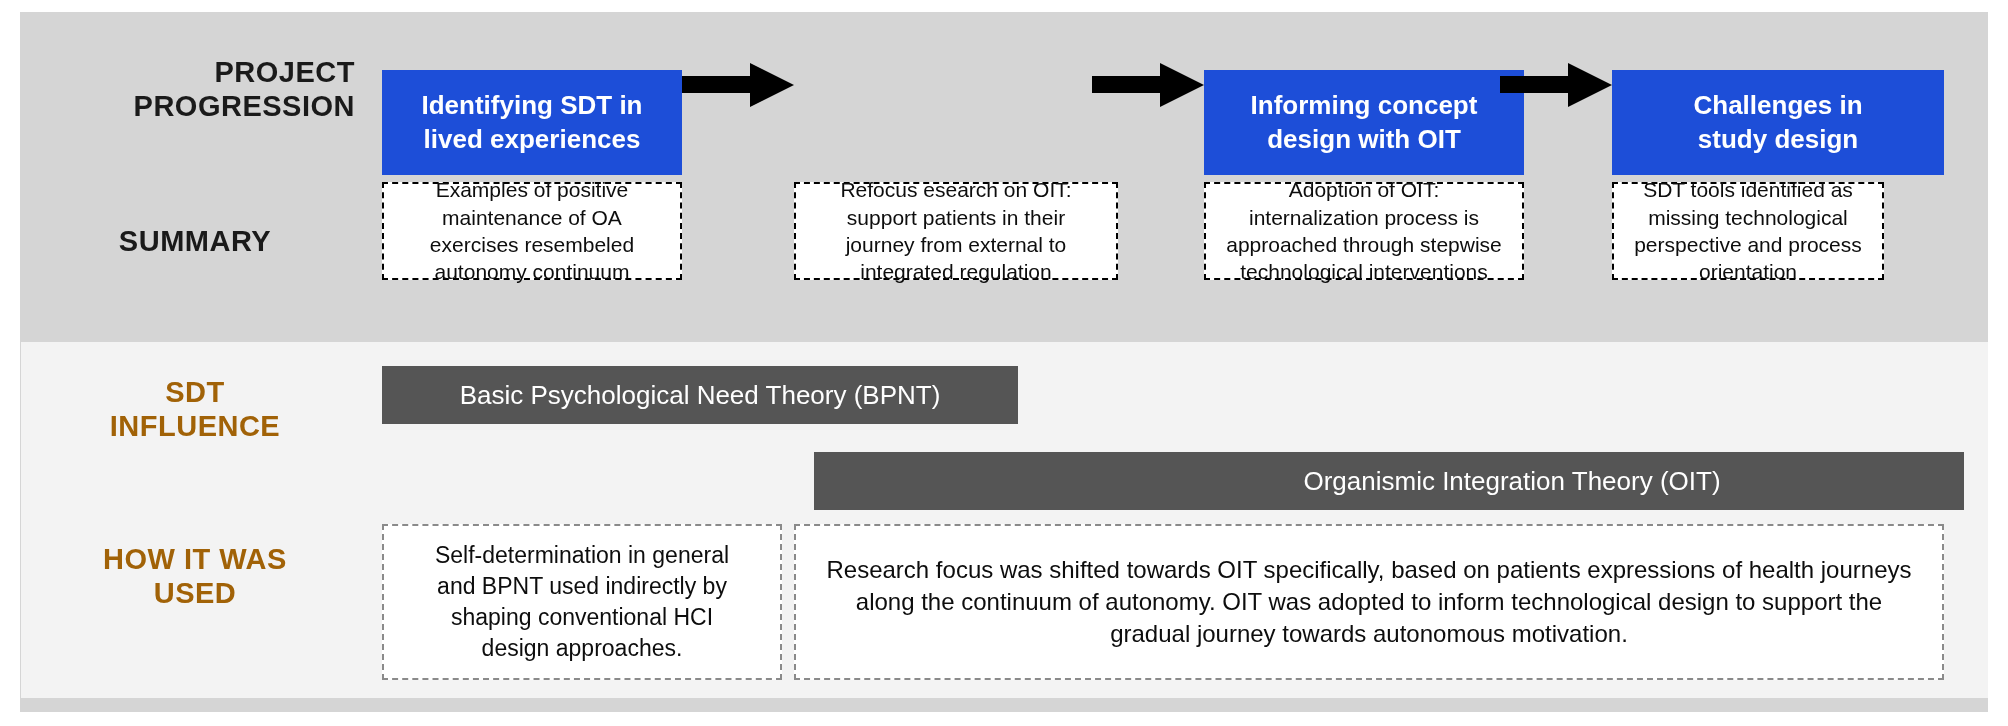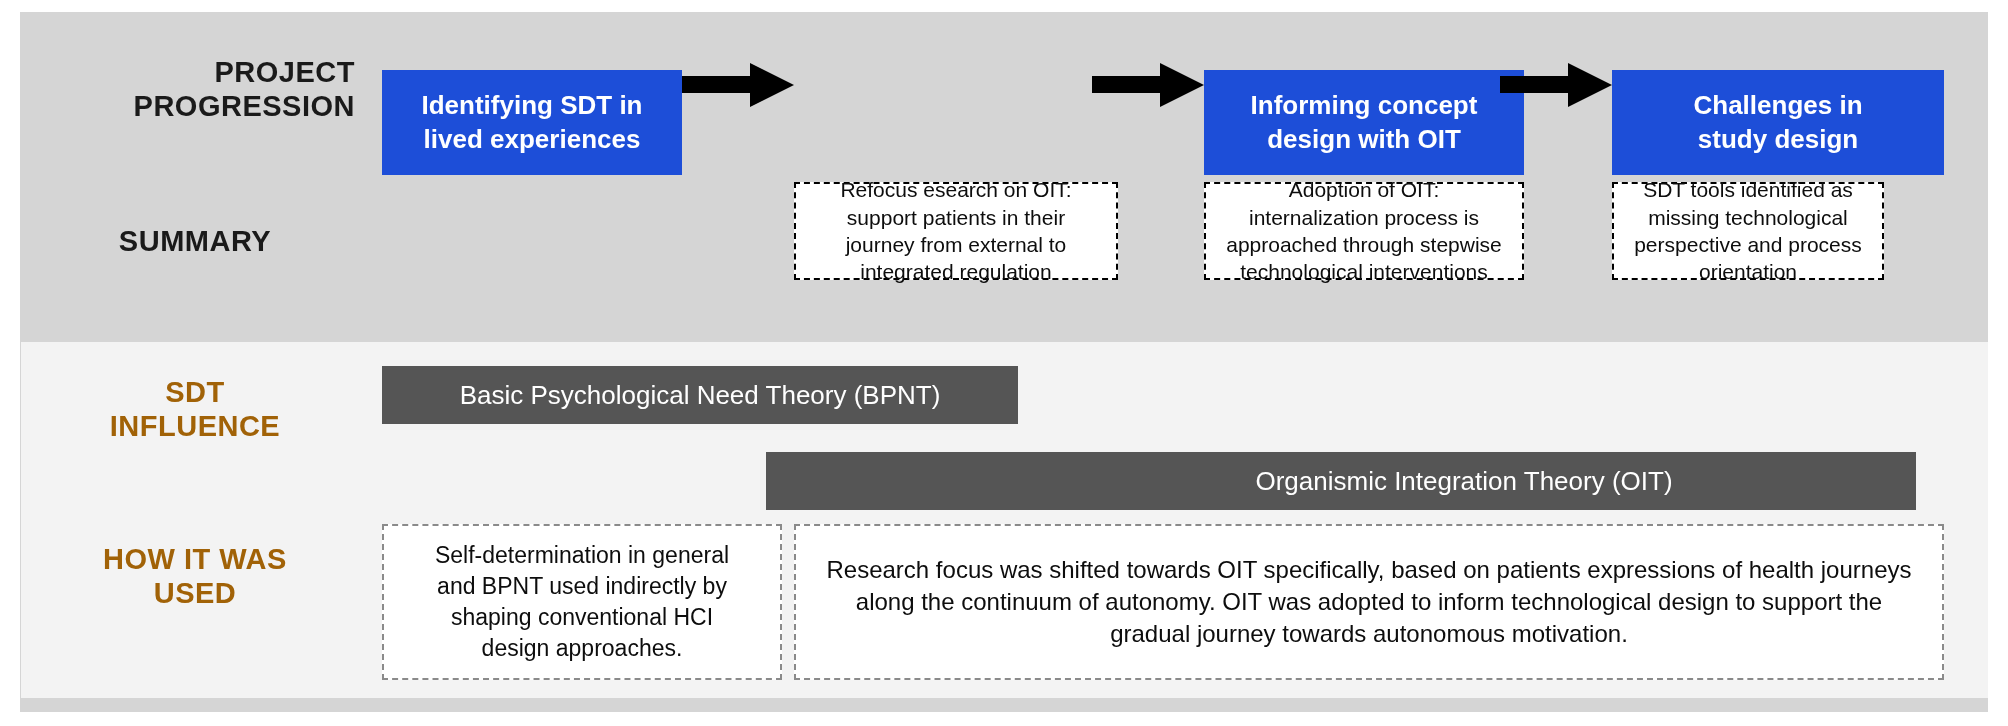--- a/index.html
+++ b/index.html
@@ -171,21 +171,21 @@
   }
   #bar-bpnt {
     left: 382px;
     top: 366px;
     width: 636px;
     height: 58px;
     justify-content: center;
     padding: 0 14px;
   }
   #bar-oit {
-    left: 766px;
+    left: 814px;
     top: 452px;
     width: 1150px;
     height: 58px;
     justify-content: center;
     padding: 0 14px 0 260px;
   }
 
   
   .usage-box {
     position: absolute;
@@ -248,20 +248,24 @@
   </div>
   <div class="arrow a1">
     <div class="shaft"></div>
     <div class="head"></div>
   </div>
   <div class="arrow a2">
     <div class="shaft"></div>
     <div class="head"></div>
   </div>
 
+  <div class="summary-box b0">Examples of positive
+maintenance of OA
+exercises resembeled
+autonomy continuum</div>
   <div class="summary-box b1">Refocus esearch on OIT:
 support patients in their
 journey from external to
 integrated regulation</div>
   <div class="summary-box b2">Adoption of OIT:
 internalization process is
 approached through stepwise
 technological interventions</div>
   <div class="summary-box b3">SDT tools identified as
 missing technological

